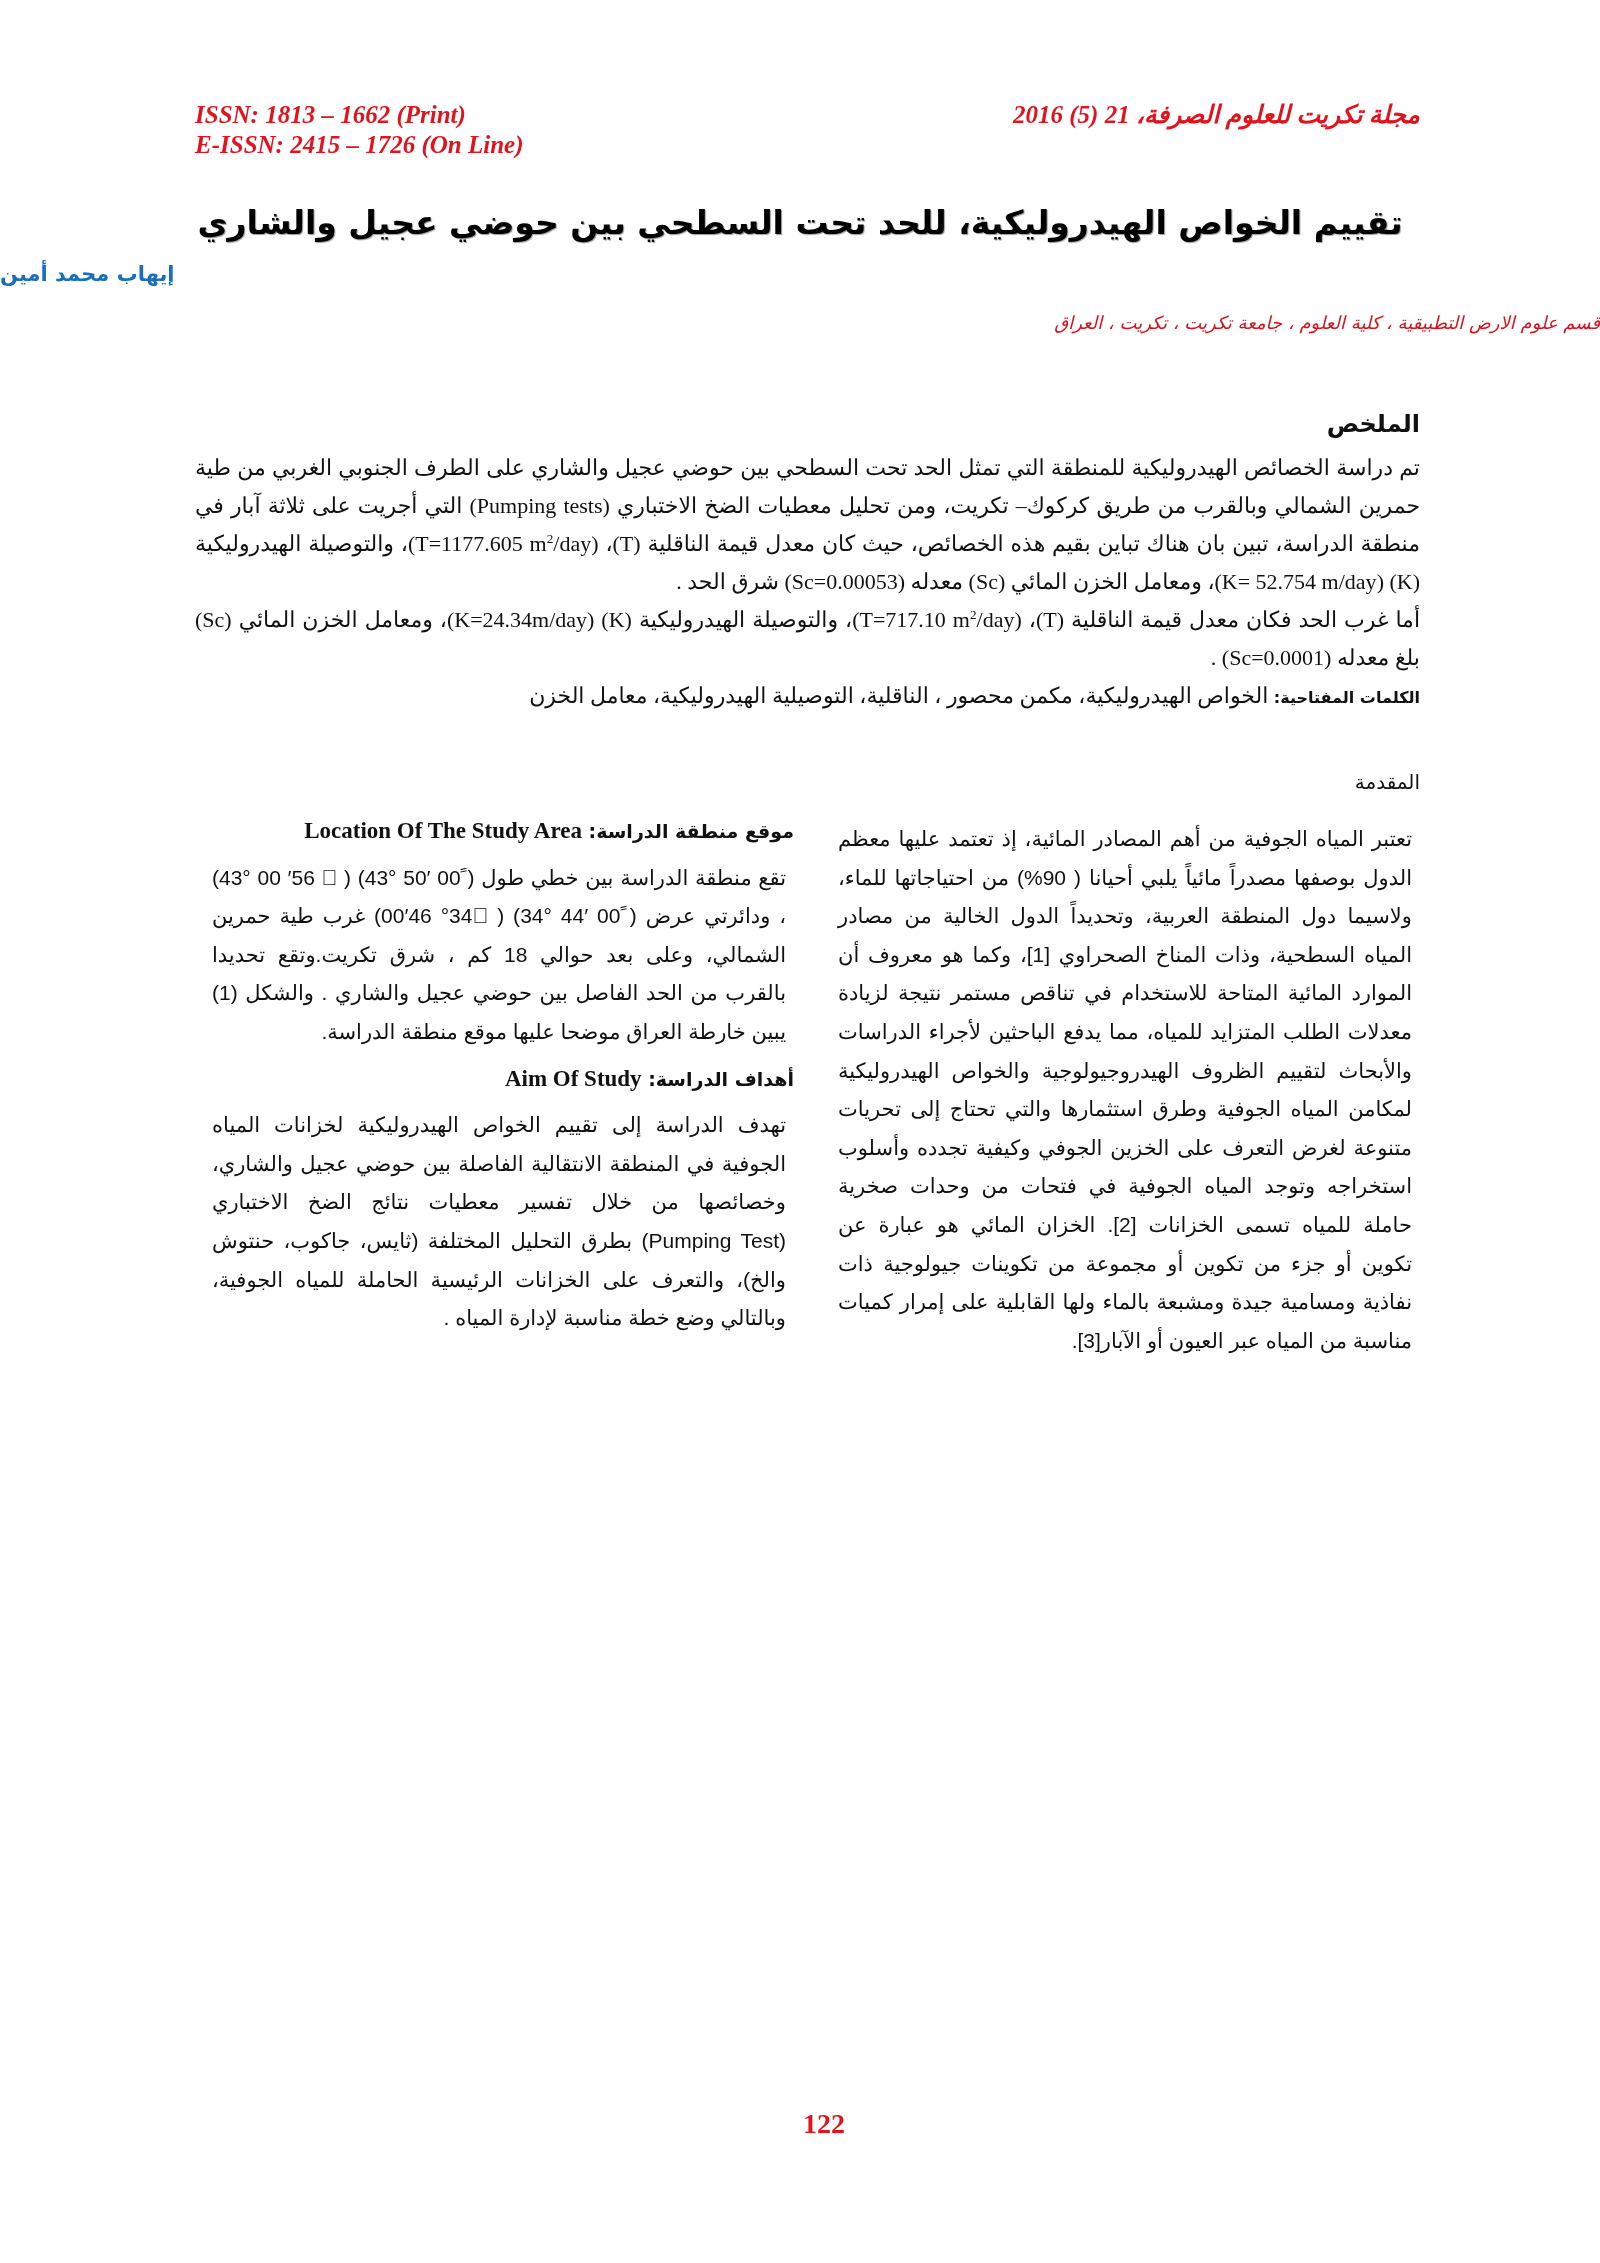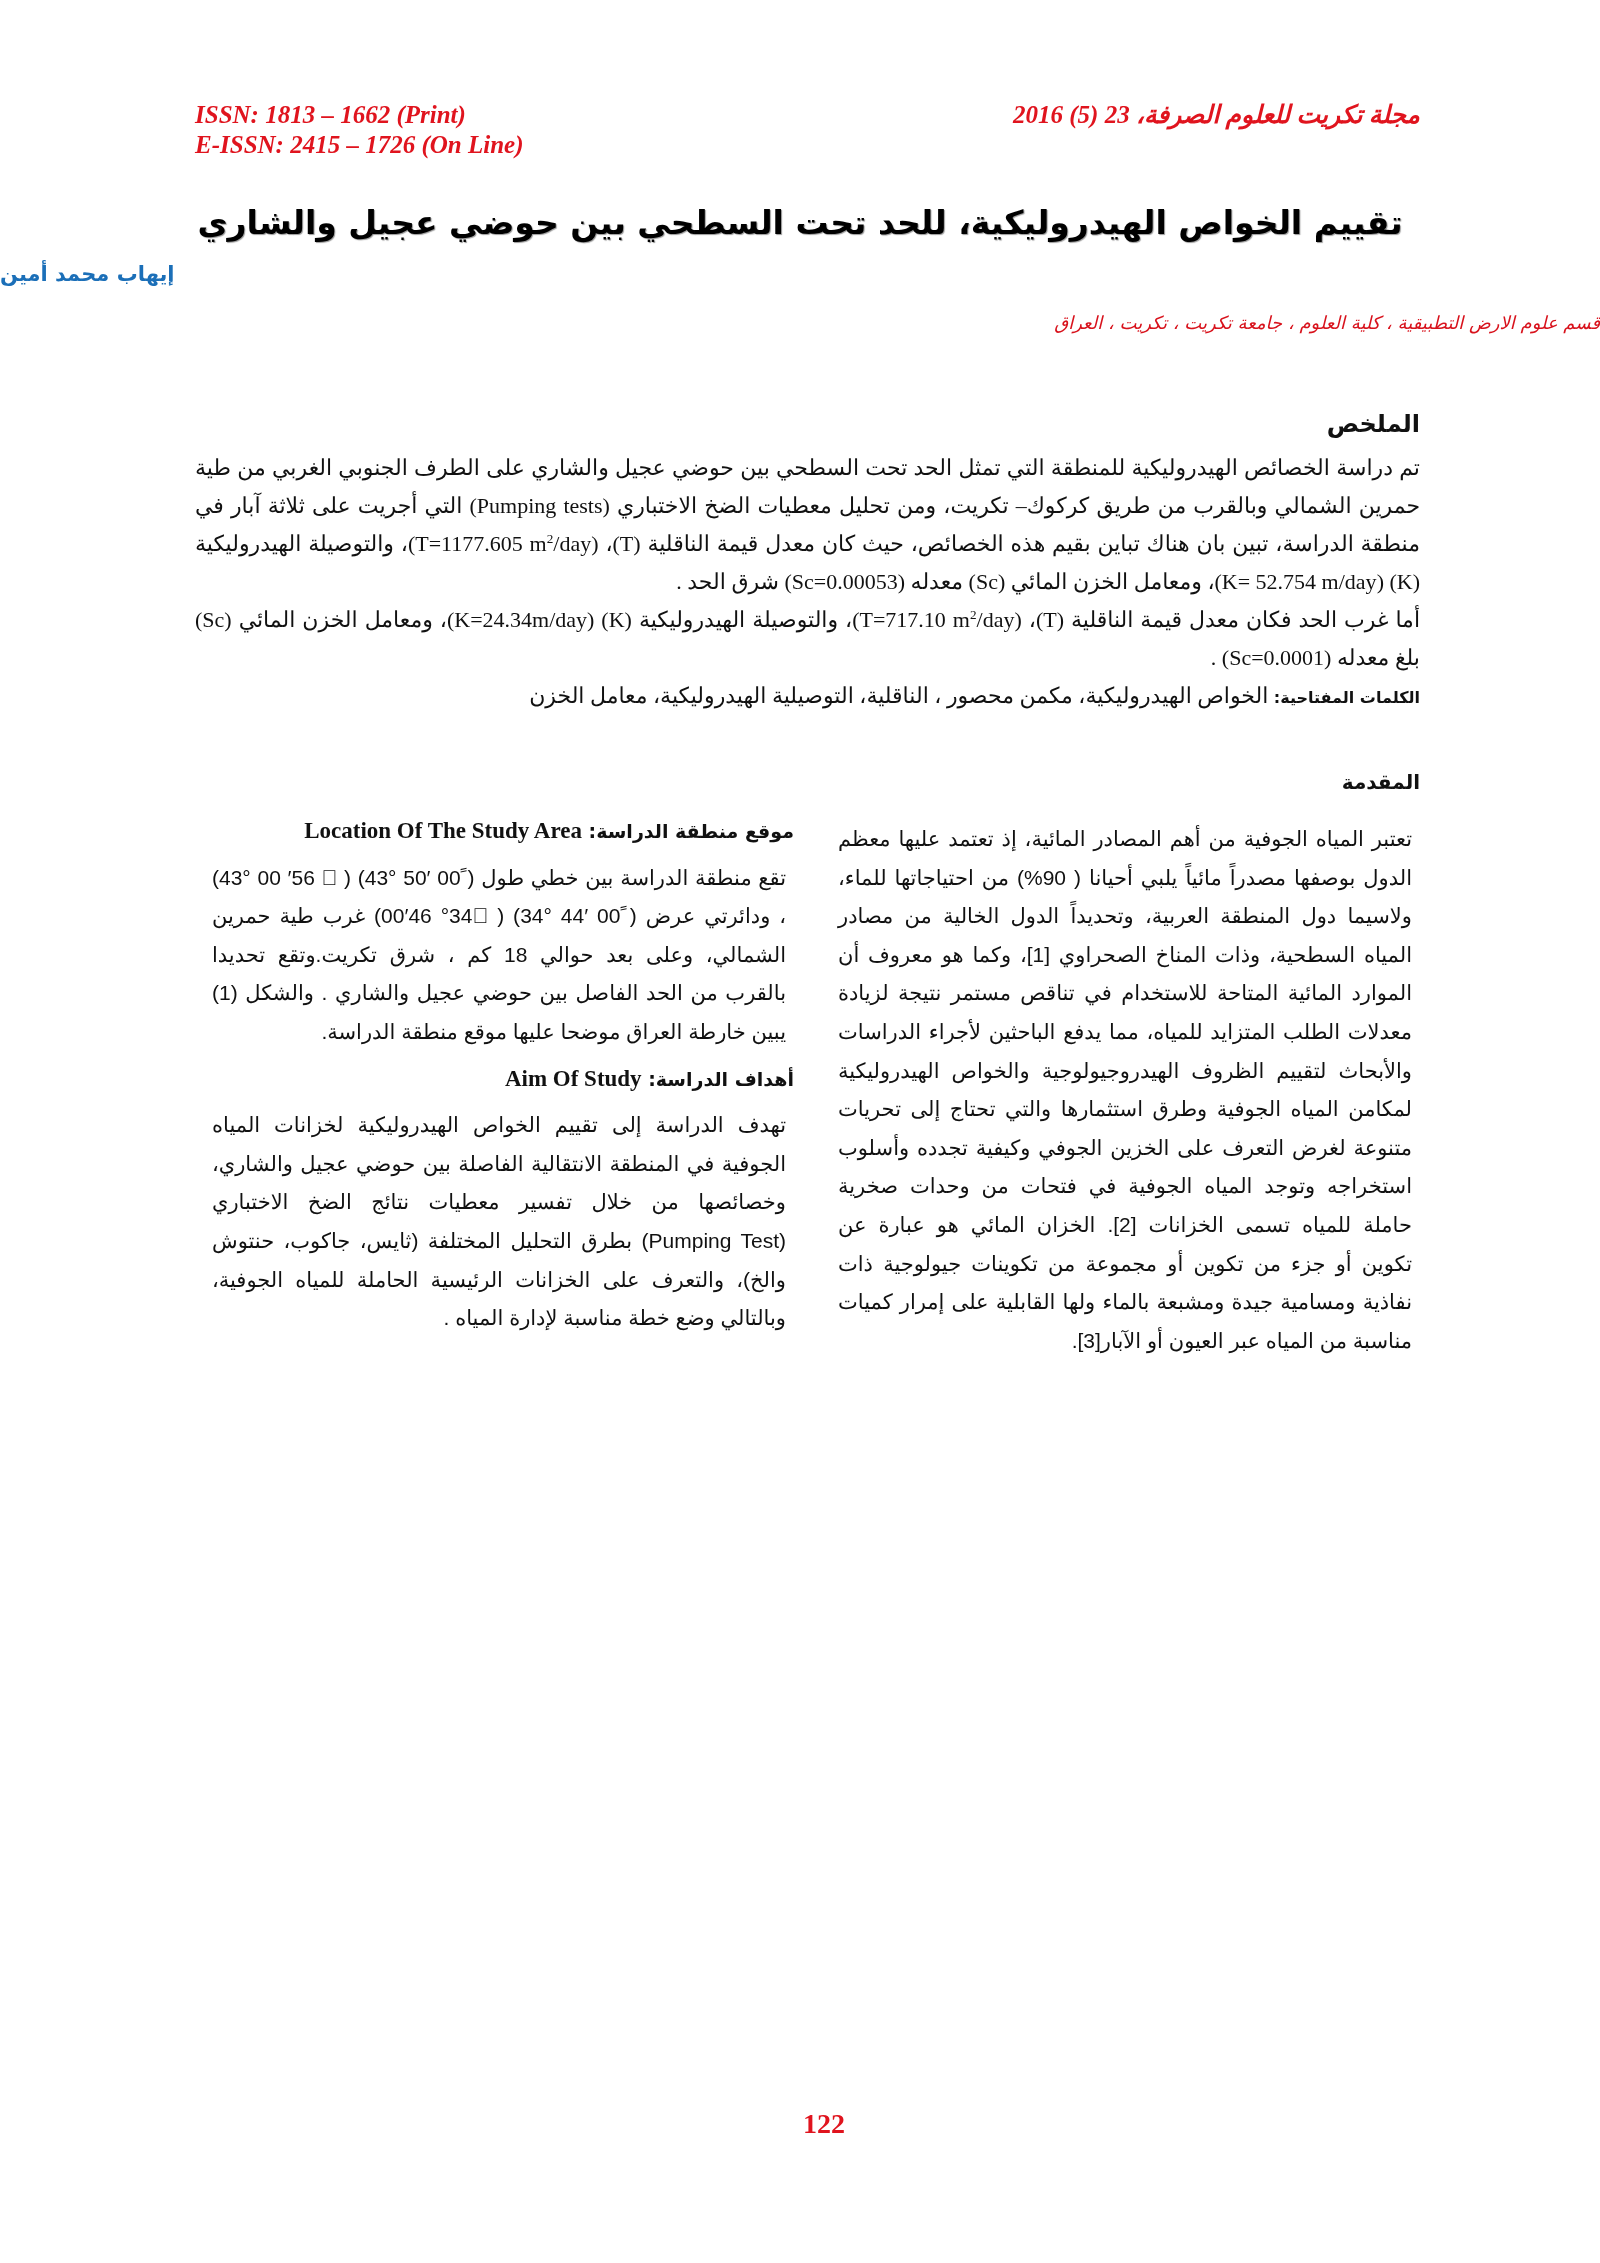--- a/index.html
+++ b/index.html
@@ -21,42 +21,42 @@
   .affil { position: absolute; left: 0; right: 0; top: 312px; text-align: right; direction: rtl;
            font-family: "DejaVu Sans", sans-serif; font-style: italic; font-size: 18px; color: #d8121c; }
 
   .abstract { position: absolute; left: 195px; right: 180px; top: 405px; direction: rtl; text-align: justify;
               font-family: "Liberation Serif", serif; font-size: 22px; line-height: 38px; }
   .abstract h3 { margin: 0 0 6px 0; font-size: 24px; font-weight: bold; font-family: "DejaVu Sans", sans-serif; }
   .abstract p { margin: 0; text-align-last: right; }
   .abstract .kw-label { font-weight: bold; font-family: "DejaVu Sans", sans-serif; font-size: 16px; }
 
   .intro-heading { position: absolute; right: 180px; top: 770px; direction: rtl;
-                   font-family: "DejaVu Sans", sans-serif; font-weight: bold; font-size: 20px; }
+                   font-family: "DejaVu Sans", sans-serif; font-weight: normal; font-size: 20px; }
 
   .col { position: absolute; top: 812px; width: 590px; direction: rtl; text-align: justify;
          font-family: "Liberation Sans", sans-serif; font-size: 21px; line-height: 38.6px; }
   .col p { margin: 8px; text-align-last: right; }
   .col-right { right: 180px; }
   .col-left { left: 204px; }
   .sec-head { font-weight: bold; font-family: "DejaVu Sans", sans-serif; font-size: 19px; }
   .sec-head .en { font-family: "Liberation Serif", serif; font-size: 23px; font-weight: bold; direction: ltr; unicode-bidi: embed; }
 
   .page-number { position: absolute; left: 0; right: 0; top: 2108px; text-align: center;
                  font-family: "Liberation Serif", serif; font-weight: bold; font-size: 28px; color: #e0141e; padding-left: 48px; }
   sup { font-size: 0.6em; line-height: 0; }
 </style>
 </head>
 <body>
 
 <div class="header-left">
   <div>ISSN: 1813 – 1662 (Print)</div>
   <div>E-ISSN: 2415 – 1726 (On Line)</div>
 </div>
-<div class="header-right">مجلة تكريت للعلوم الصرفة، 23 (5) 2016</div>
+<div class="header-right">مجلة تكريت للعلوم الصرفة، 21 (5) 2016</div>
 
 <div class="title">تقييم الخواص الهيدروليكية، للحد تحت السطحي بين حوضي عجيل والشاري</div>
 <div class="author">إيهاب محمد أمين</div>
 <div class="affil">قسم علوم الارض التطبيقية ، كلية العلوم ، جامعة تكريت ، تكريت ، العراق</div>
 
 <div class="abstract">
   <h3>الملخص</h3>
   <p><span>تم دراسة الخصائص الهيدروليكية للمنطقة التي تمثل الحد تحت السطحي بين حوضي عجيل والشاري على الطرف الجنوبي الغربي من طية حمرين الشمالي وبالقرب من طريق كركوك– تكريت، ومن تحليل معطيات الضخ الاختباري (Pumping tests) التي أجريت على ثلاثة آبار في منطقة الدراسة، تبين بان هناك تباين بقيم هذه الخصائص، حيث كان معدل قيمة الناقلية (T)، (T=1177.605 m</span><sup>2</sup><span>/day)، والتوصيلة الهيدروليكية (K) (K= 52.754 m/day)، ومعامل الخزن المائي (Sc) معدله (Sc=0.00053) شرق الحد .</span></p>
   <p><span>أما غرب الحد فكان معدل قيمة الناقلية (T)، (T=717.10 m</span><sup>2</sup><span>/day)، والتوصيلة الهيدروليكية (K) (K=24.34m/day)، ومعامل الخزن المائي (Sc) بلغ معدله (Sc=0.0001) .</span></p>
   <p><span class="kw-label">الكلمات المفتاحية:</span> <span>الخواص الهيدروليكية، مكمن محصور ، الناقلية، التوصيلية الهيدروليكية، معامل الخزن</span></p>

